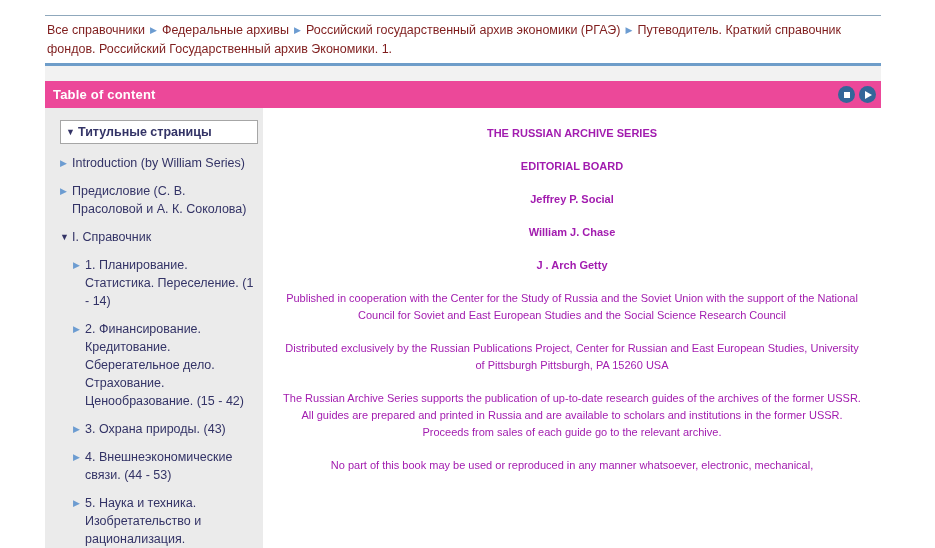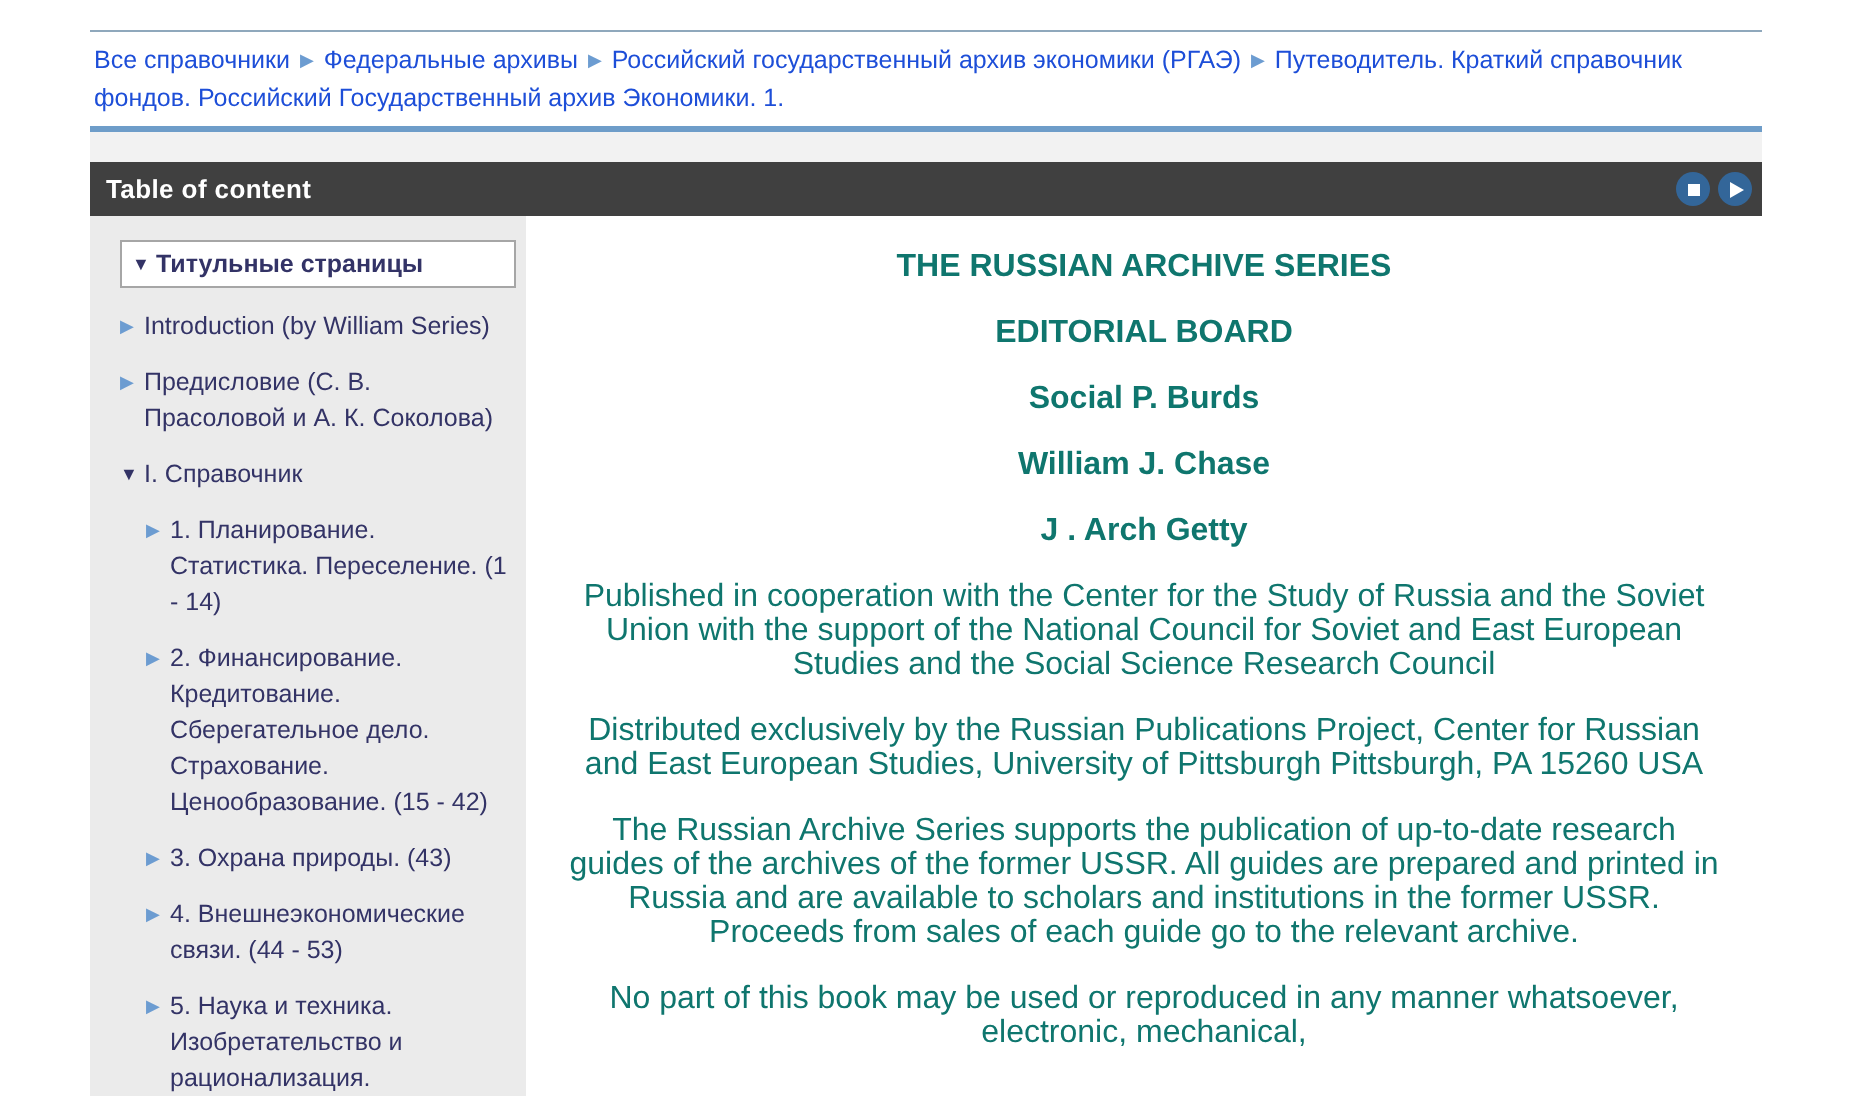--- a/index.html
+++ b/index.html
@@ -6,27 +6,27 @@
   html,body { width:935px; height:548px; background:#fff; overflow:hidden;
     font-family:"Liberation Sans", sans-serif; }
   body { display:flex; flex-direction:column; }
 
   .page { margin-left:45px; width:836px; display:flex; flex-direction:column; flex:1; min-height:0; }
 
   .topline { margin-top:15px; border-top:1px solid #8FA8BC; }
 
   
   .breadcrumb { padding:5px 2px 4px 2px; font-size:12.5px; line-height:19px; color:#336699; }
-  .bc-link { color:#1d4ed8; cursor:pointer; }
+  .bc-link { color:#7f1d1d; cursor:pointer; }
   .bc-sep { color:#6C9CD1; font-size:9px; padding:0 5px; vertical-align:1px; }
   .bc-underline { height:3px; background:#6E9DC9; }
   .gap-strip { height:15px; background:#F2F2F2; }
 
   
-  .bar { height:27px; background:#404040; display:flex; align-items:center; flex-shrink:0; }
+  .bar { height:27px; background:#ec4899; display:flex; align-items:center; flex-shrink:0; }
   .bar-title { color:#fff; font-weight:bold; font-size:13px; padding-left:8px; letter-spacing:0.2px; }
   .bar-icons { margin-left:auto; display:flex; gap:4px; padding-right:5px; }
   .circle-btn { width:17px; height:17px; border-radius:50%; background:#336699;
     display:flex; align-items:center; justify-content:center; cursor:pointer; }
   .glyph-square { width:6px; height:6px; background:#fff; }
   .glyph-play { width:0; height:0; border-left:7px solid #fff;
     border-top:4px solid transparent; border-bottom:4px solid transparent; margin-left:2px; }
 
   
   .cols { display:flex; flex:1; min-height:0; overflow:hidden; }
@@ -38,21 +38,21 @@
     color:#333366; cursor:pointer; }
   .tree-item.level1 { margin-left:13px; }
   .tree-item.selected { background:#fff; border:1px solid #A6A6A6; font-weight:bold;
     padding:2px 5px; }
   .tree-arrow { font-size:9px; line-height:18px; width:12px; flex-shrink:0; }
   .tree-arrow.exp { color:#333366; }
   .tree-arrow.col { color:#6C9CD1; }
   .tree-label { flex:1; }
 
   
-  .block { margin:16px 6px; font-size:16px; line-height:17px; color:#0f766e; }
+  .block { margin:16px 6px; font-size:11px; line-height:17px; color:#a21caf; }
   .block:first-child { margin-top:17px; }
   .block.bold { font-weight:bold; }
 </style>
 </head>
 <body>
 
 <div class="page">
   <div class="topline"></div>
 
   <div class="breadcrumb" id="breadcrumb"><span class="bc-link">Все справочники</span><span class="bc-sep">▶</span><span class="bc-link">Федеральные архивы</span><span class="bc-sep">▶</span><span class="bc-link">Российский государственный архив экономики (РГАЭ)</span><span class="bc-sep">▶</span><span class="bc-link">Путеводитель. Краткий справочник фондов. Российский Государственный архив Экономики. 1.</span></div>
@@ -106,21 +106,21 @@
           <span class="tree-label">4. Внешнеэкономические связи. (44 - 53)</span>
         </div>
         <div class="tree-item level1">
           <span class="tree-arrow col">▶</span>
           <span class="tree-label">5. Наука и техника. Изобретательство и рационализация. Стандартизация и метрология. (54 - 65)</span>
         </div>
       </div>
     <div class="main" id="main">
         <div class="block bold">THE RUSSIAN ARCHIVE SERIES</div>
         <div class="block bold">EDITORIAL BOARD</div>
-        <div class="block bold">Social P. Burds</div>
+        <div class="block bold">Jeffrey P. Social</div>
         <div class="block bold">William J. Chase</div>
         <div class="block bold">J . Arch Getty</div>
         <div class="block">Published in cooperation with the Center for the Study of Russia and the Soviet Union with the support of the National Council for Soviet and East European Studies and the Social Science Research Council</div>
         <div class="block">Distributed exclusively by the Russian Publications Project, Center for Russian and East European Studies, University of Pittsburgh Pittsburgh, PA 15260 USA</div>
         <div class="block">The Russian Archive Series supports the publication of up-to-date research guides of the archives of the former USSR. All guides are prepared and printed in Russia and are available to scholars and institutions in the former USSR. Proceeds from sales of each guide go to the relevant archive.</div>
         <div class="block">No part of this book may be used or reproduced in any manner whatsoever, electronic, mechanical,</div>
       </div>
   </div>
 </div>
 

